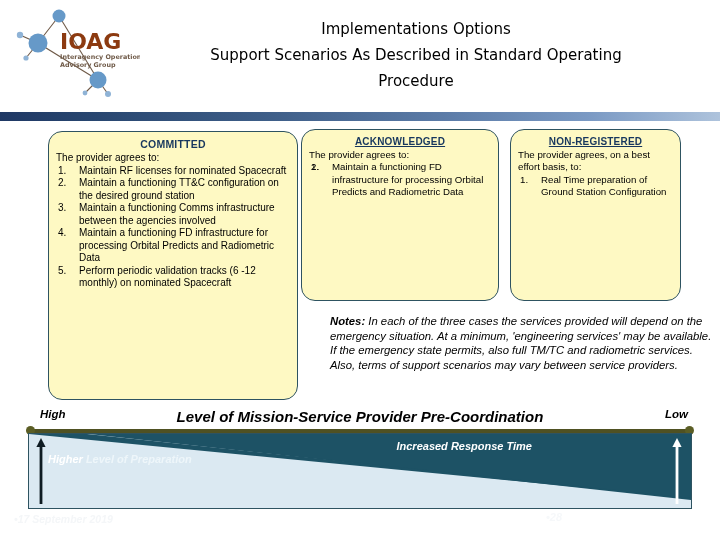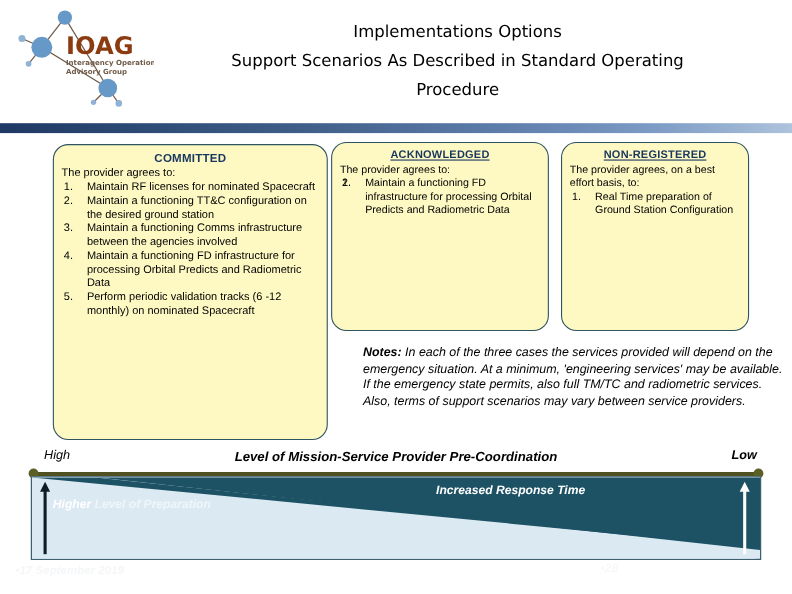--- a/index.html
+++ b/index.html
@@ -59,29 +59,29 @@
   .notes{
     position:absolute;left:308px;top:314px;width:384px;
     font-size:11.3px;line-height:14.6px;font-style:italic;color:#000;margin-left:22px;
   }
   .notes b{font-style:italic;font-weight:700;}
 
   
   .axis-wrap{position:absolute;left:0;top:408px;width:720px;height:28px;}
   .axis-label-left{
     position:absolute;left:40px;top:0;font-size:11.5px;font-style:italic;
-    font-weight:400;color:#000;
+    font-weight:700;color:#000;
   }
   .axis-label-right{
     position:absolute;right:32px;top:0;font-size:11.5px;font-style:italic;
     font-weight:700;color:#000;
   }
   .axis-title{
     position:absolute;left:0;top:0;width:720px;text-align:center;
-    font-size:12px;font-style:italic;font-weight:700;color:#000;
+    font-size:15px;font-style:italic;font-weight:700;color:#000;
   }
   .axis-line{
     position:absolute;left:30px;top:21px;width:660px;height:4px;
     background:#4f5122;border-radius:2px;
   }
   .axis-dot{
     position:absolute;top:18px;width:9px;height:9px;border-radius:50%;
     background:#5b5e25;
   }
   .axis-dot.l{left:26px;}

